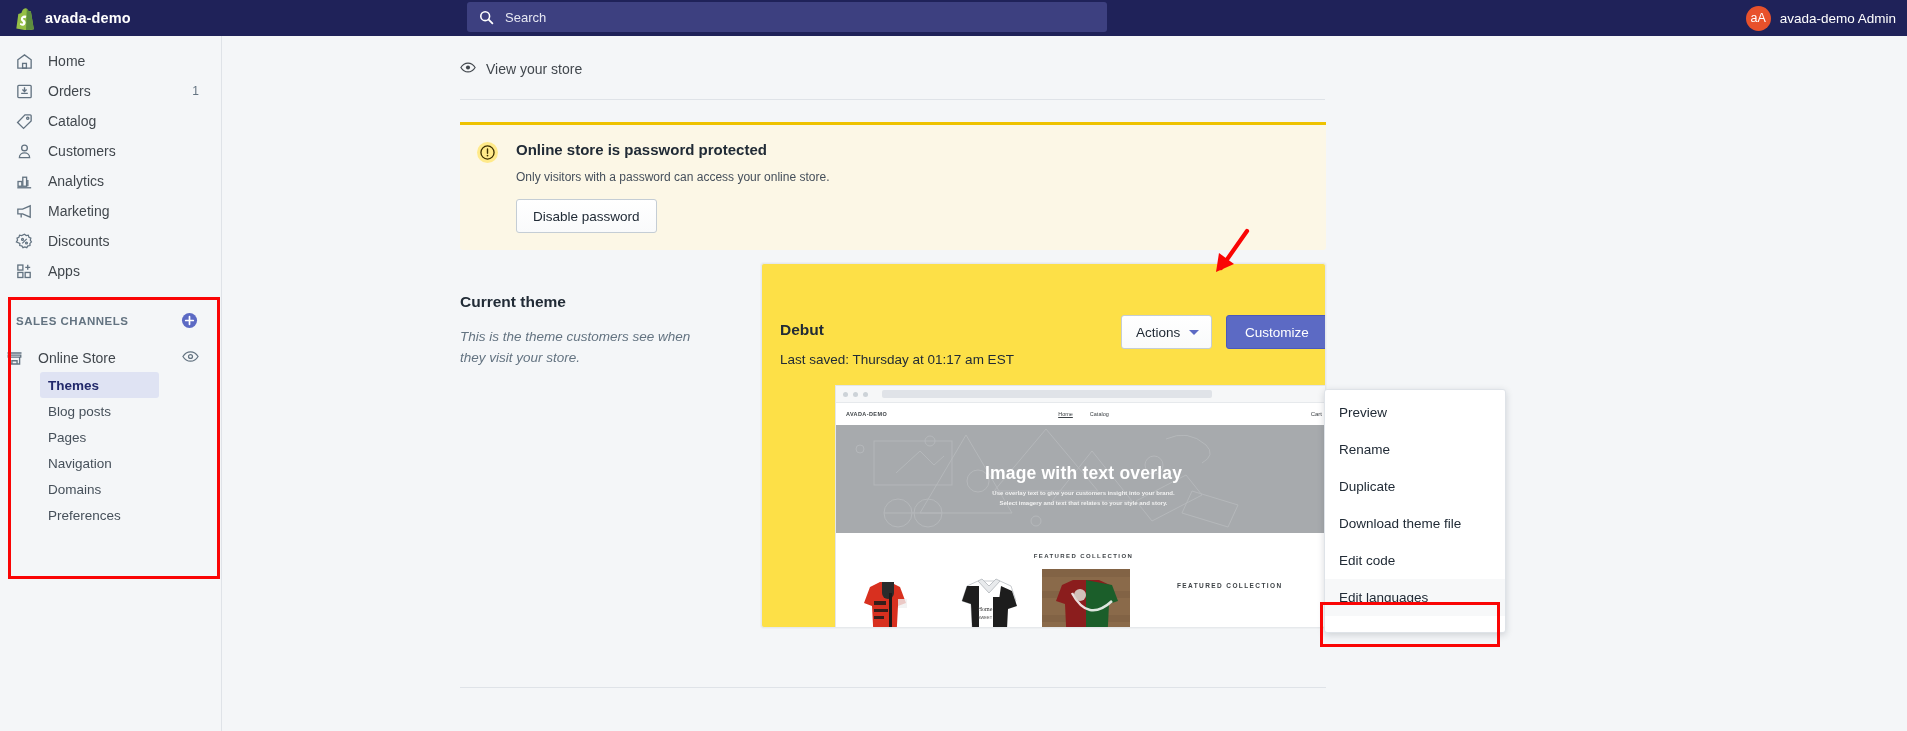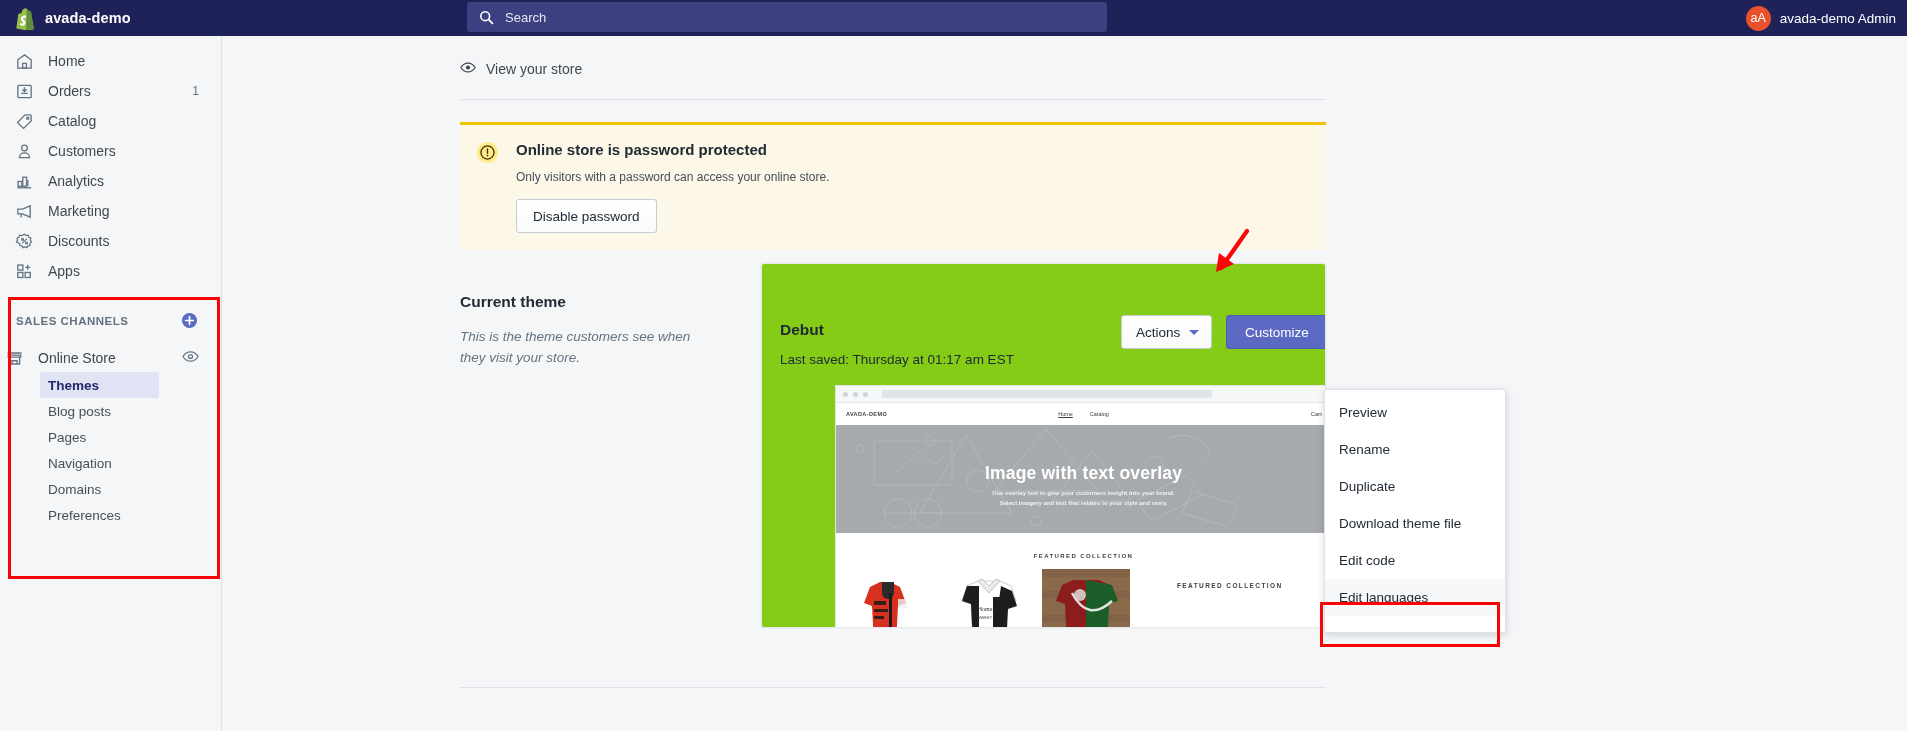--- a/index.html
+++ b/index.html
@@ -171,21 +171,21 @@
   }
   .ct-desc {
     position: absolute; left: 238px; top: 290px;
     width: 255px; font-size: 13.5px; color: #637381; line-height: 21px; font-style: italic;
   }
 
   
   .theme-card {
     position: absolute; left: 539px; top: 227px;
     width: 565px; height: 365px;
-    background: #84cc16;
+    background: #fde047;
     border: 1px solid #e6e9ec;
     border-radius: 3px;
     box-shadow: 0 0 0 1px rgba(63,63,68,0.03);
     overflow: hidden;
   }
   .theme-name {
     position: absolute; left: 18px; top: 57px;
     font-size: 15.5px; font-weight: bold; color: #212b36;
   }
   .theme-saved {

